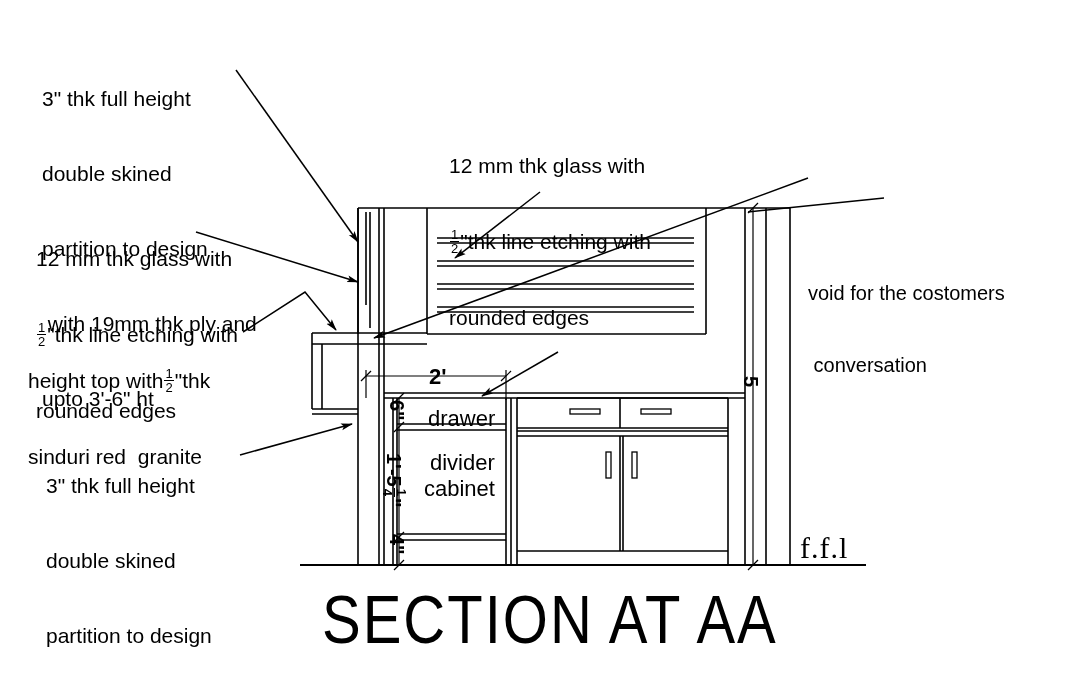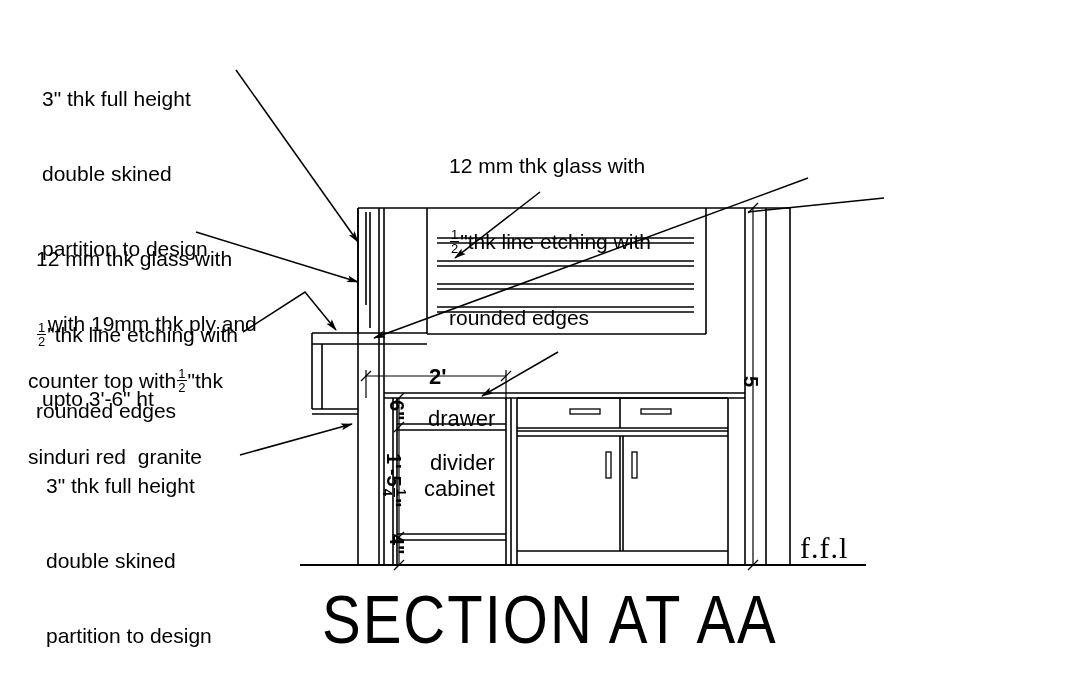--- a/index.html
+++ b/index.html
@@ -177,38 +177,42 @@
     <div>upto 3'-6" ht</div>
   </div>
 
   <div class="note" style="left:36px; top:196px;">
     <div>12 mm thk glass with</div>
     <div><span class="frac"><span class="n">1</span><span class="d">2</span></span><span>"thk line etching with</span></div>
     <div>rounded edges</div>
   </div>
 
   <div class="note" style="left:28px; top:317px;">
-    <div><span>counter top with</span><span class="frac"><span class="n">1</span><span class="d">2</span></span><span>"thk</span></div>
+    <div><span>height top with</span><span class="frac"><span class="n">1</span><span class="d">2</span></span><span>"thk</span></div>
     <div>sinduri red  granite</div>
   </div>
 
   <div class="note" style="left:46px; top:423px;">
     <div>3" thk full height</div>
     <div>double skined</div>
     <div>partition to design</div>
     
     
   </div>
 
   <div class="note" style="left:449px; top:103px;">
     <div>12 mm thk glass with</div>
     <div><span class="frac"><span class="n">1</span><span class="d">2</span></span><span>"thk line etching with</span></div>
     <div>rounded edges</div>
   </div>
 
+  <div class="note sm" style="left:808px; top:233px;">
+    <div>void for the costomers</div>
+    <div> conversation</div>
+  </div>
 
   <div class="lbl" style="left:428px; top:406px;text-align:right;">drawer</div>
   <div class="lbl" style="left:430px; top:450px;">divider</div>
   <div class="lbl" style="left:424px; top:476px;">cabinet</div>
 
   <div class="dim" style="left:429px; top:364px; font-size:22px;">2'</div>
 
   <div class="dim dimv" style="left:408px; top:400px; transform:rotate(90deg); font-size:20px;">6"</div>
 
   <div class="dim dimv" style="left:408px; top:453px; transform:rotate(90deg); font-size:20px;"><span>1'-5</span><span class="frac"><span class="n">1</span><span class="d">4</span></span><span>"</span></div>

